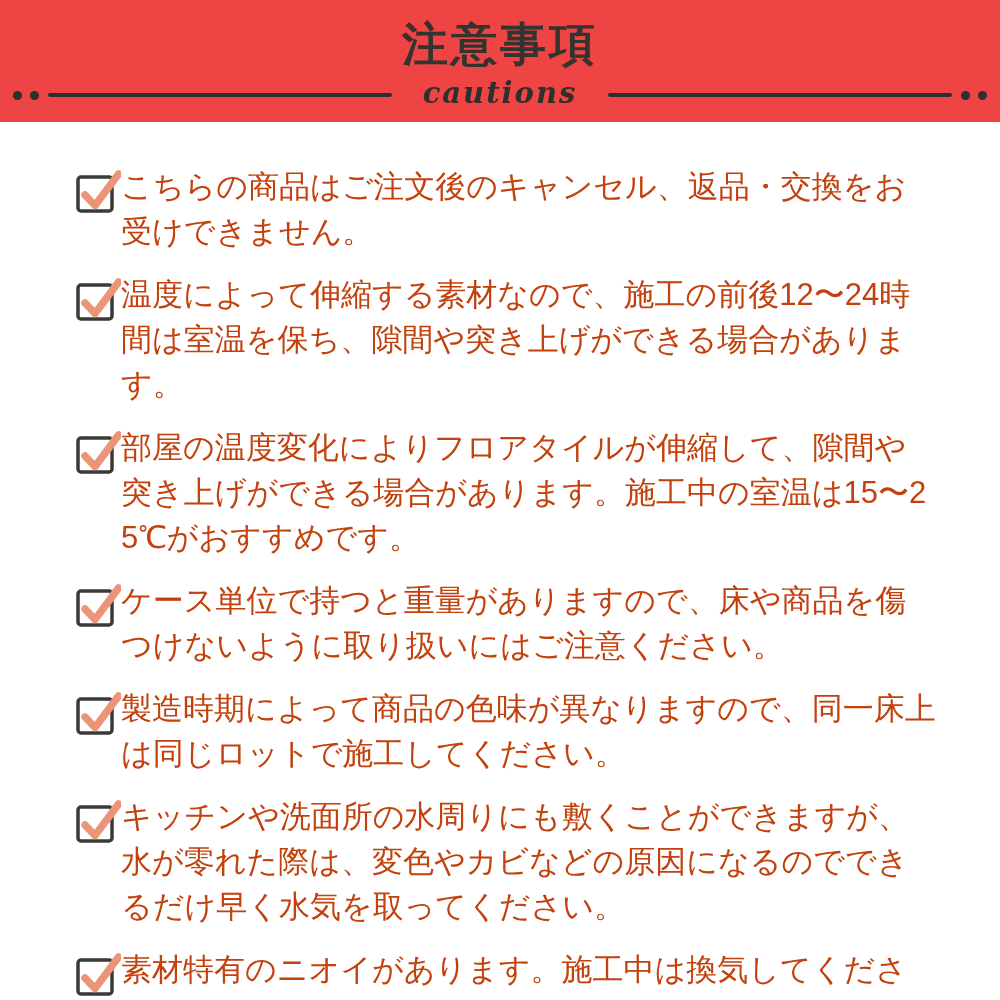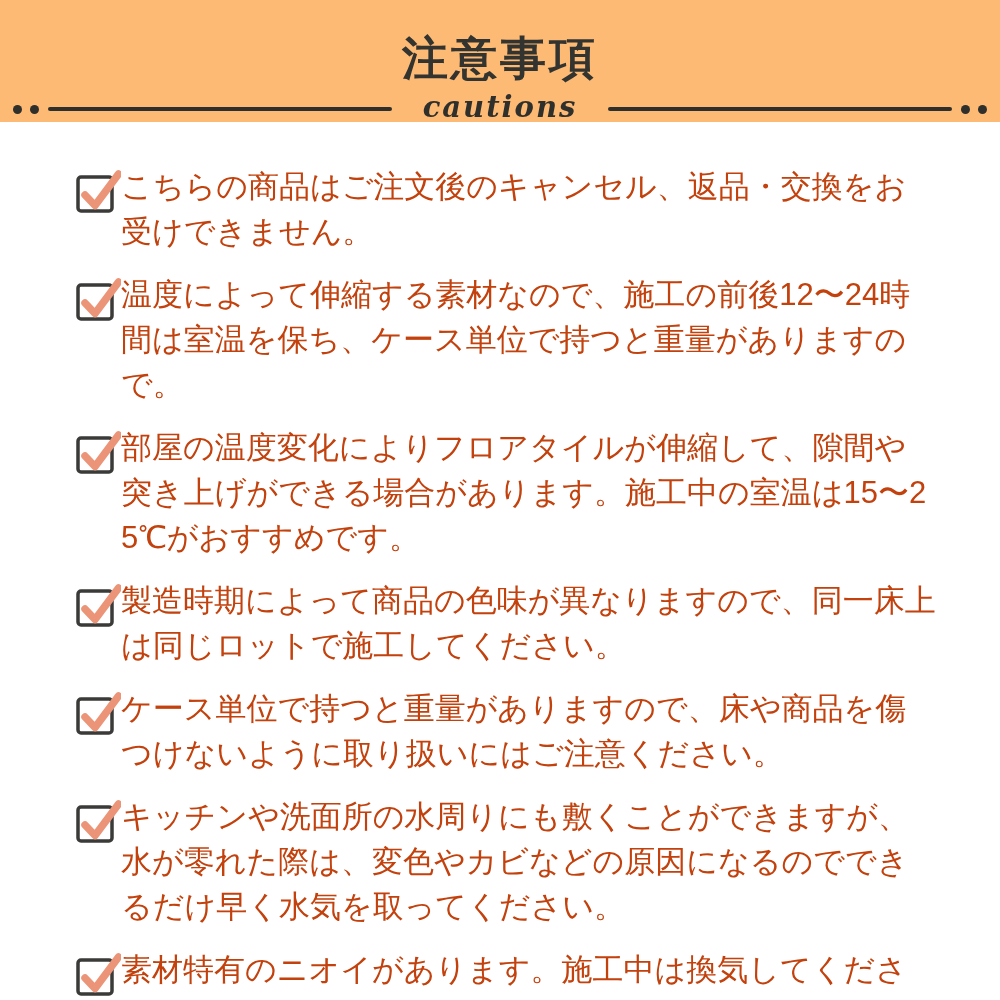--- a/index.html
+++ b/index.html
@@ -5,24 +5,24 @@
   html, body { margin: 0; padding: 0; }
   body {
     width: 1000px;
     height: 1000px;
     background: #ffffff;
     font-family: "Liberation Sans", sans-serif;
     color: #333331;
     overflow: hidden;
   }
   .header {
-    background: #fdba74;
+    background: #ef4444;
     height: 122px;
     box-sizing: border-box;
-    padding-top: 32px;
+    padding-top: 18px;
   }
   .page-title {
     margin: 0;
     text-align: center;
     font-size: 46px;
     line-height: 52px;
     font-weight: bold;
     color: #33332f;
     letter-spacing: 3px;
   }
@@ -108,51 +108,51 @@
     <span class="caution-text">こちらの商品はご注文後のキャンセル、返品・交換をお受けできません。</span>
   </div>
 
   <div class="caution-item">
     <span class="checkbox-wrap">
       <svg width="46" height="49" viewBox="0 0 46 49" aria-hidden="true">
         <rect x="3" y="12" width="34" height="34" rx="3" fill="#ffffff" stroke="#3a3a38" stroke-width="3.5"></rect>
         <path d="M10 30 L20 40.5 L43.5 9" fill="none" stroke="#eb9477" stroke-width="7.5" stroke-linecap="round" stroke-linejoin="round"></path>
       </svg>
     </span>
-    <span class="caution-text">温度によって伸縮する素材なので、施工の前後12〜24時間は室温を保ち、ケース単位で持つと重量がありますので。</span>
+    <span class="caution-text">温度によって伸縮する素材なので、施工の前後12〜24時間は室温を保ち、隙間や突き上げができる場合があります。</span>
   </div>
 
   <div class="caution-item">
     <span class="checkbox-wrap">
       <svg width="46" height="49" viewBox="0 0 46 49" aria-hidden="true">
         <rect x="3" y="12" width="34" height="34" rx="3" fill="#ffffff" stroke="#3a3a38" stroke-width="3.5"></rect>
         <path d="M10 30 L20 40.5 L43.5 9" fill="none" stroke="#eb9477" stroke-width="7.5" stroke-linecap="round" stroke-linejoin="round"></path>
       </svg>
     </span>
     <span class="caution-text">部屋の温度変化によりフロアタイルが伸縮して、隙間や突き上げができる場合があります。施工中の室温は15〜25℃がおすすめです。</span>
   </div>
 
   <div class="caution-item">
     <span class="checkbox-wrap">
       <svg width="46" height="49" viewBox="0 0 46 49" aria-hidden="true">
         <rect x="3" y="12" width="34" height="34" rx="3" fill="#ffffff" stroke="#3a3a38" stroke-width="3.5"></rect>
         <path d="M10 30 L20 40.5 L43.5 9" fill="none" stroke="#eb9477" stroke-width="7.5" stroke-linecap="round" stroke-linejoin="round"></path>
       </svg>
     </span>
-    <span class="caution-text">製造時期によって商品の色味が異なりますので、同一床上は同じロットで施工してください。</span>
+    <span class="caution-text">ケース単位で持つと重量がありますので、床や商品を傷つけないように取り扱いにはご注意ください。</span>
   </div>
 
   <div class="caution-item">
     <span class="checkbox-wrap">
       <svg width="46" height="49" viewBox="0 0 46 49" aria-hidden="true">
         <rect x="3" y="12" width="34" height="34" rx="3" fill="#ffffff" stroke="#3a3a38" stroke-width="3.5"></rect>
         <path d="M10 30 L20 40.5 L43.5 9" fill="none" stroke="#eb9477" stroke-width="7.5" stroke-linecap="round" stroke-linejoin="round"></path>
       </svg>
     </span>
-    <span class="caution-text">ケース単位で持つと重量がありますので、床や商品を傷つけないように取り扱いにはご注意ください。</span>
+    <span class="caution-text">製造時期によって商品の色味が異なりますので、同一床上は同じロットで施工してください。</span>
   </div>
 
   <div class="caution-item">
     <span class="checkbox-wrap">
       <svg width="46" height="49" viewBox="0 0 46 49" aria-hidden="true">
         <rect x="3" y="12" width="34" height="34" rx="3" fill="#ffffff" stroke="#3a3a38" stroke-width="3.5"></rect>
         <path d="M10 30 L20 40.5 L43.5 9" fill="none" stroke="#eb9477" stroke-width="7.5" stroke-linecap="round" stroke-linejoin="round"></path>
       </svg>
     </span>
     <span class="caution-text">キッチンや洗面所の水周りにも敷くことができますが、水が零れた際は、変色やカビなどの原因になるのでできるだけ早く水気を取ってください。</span>

